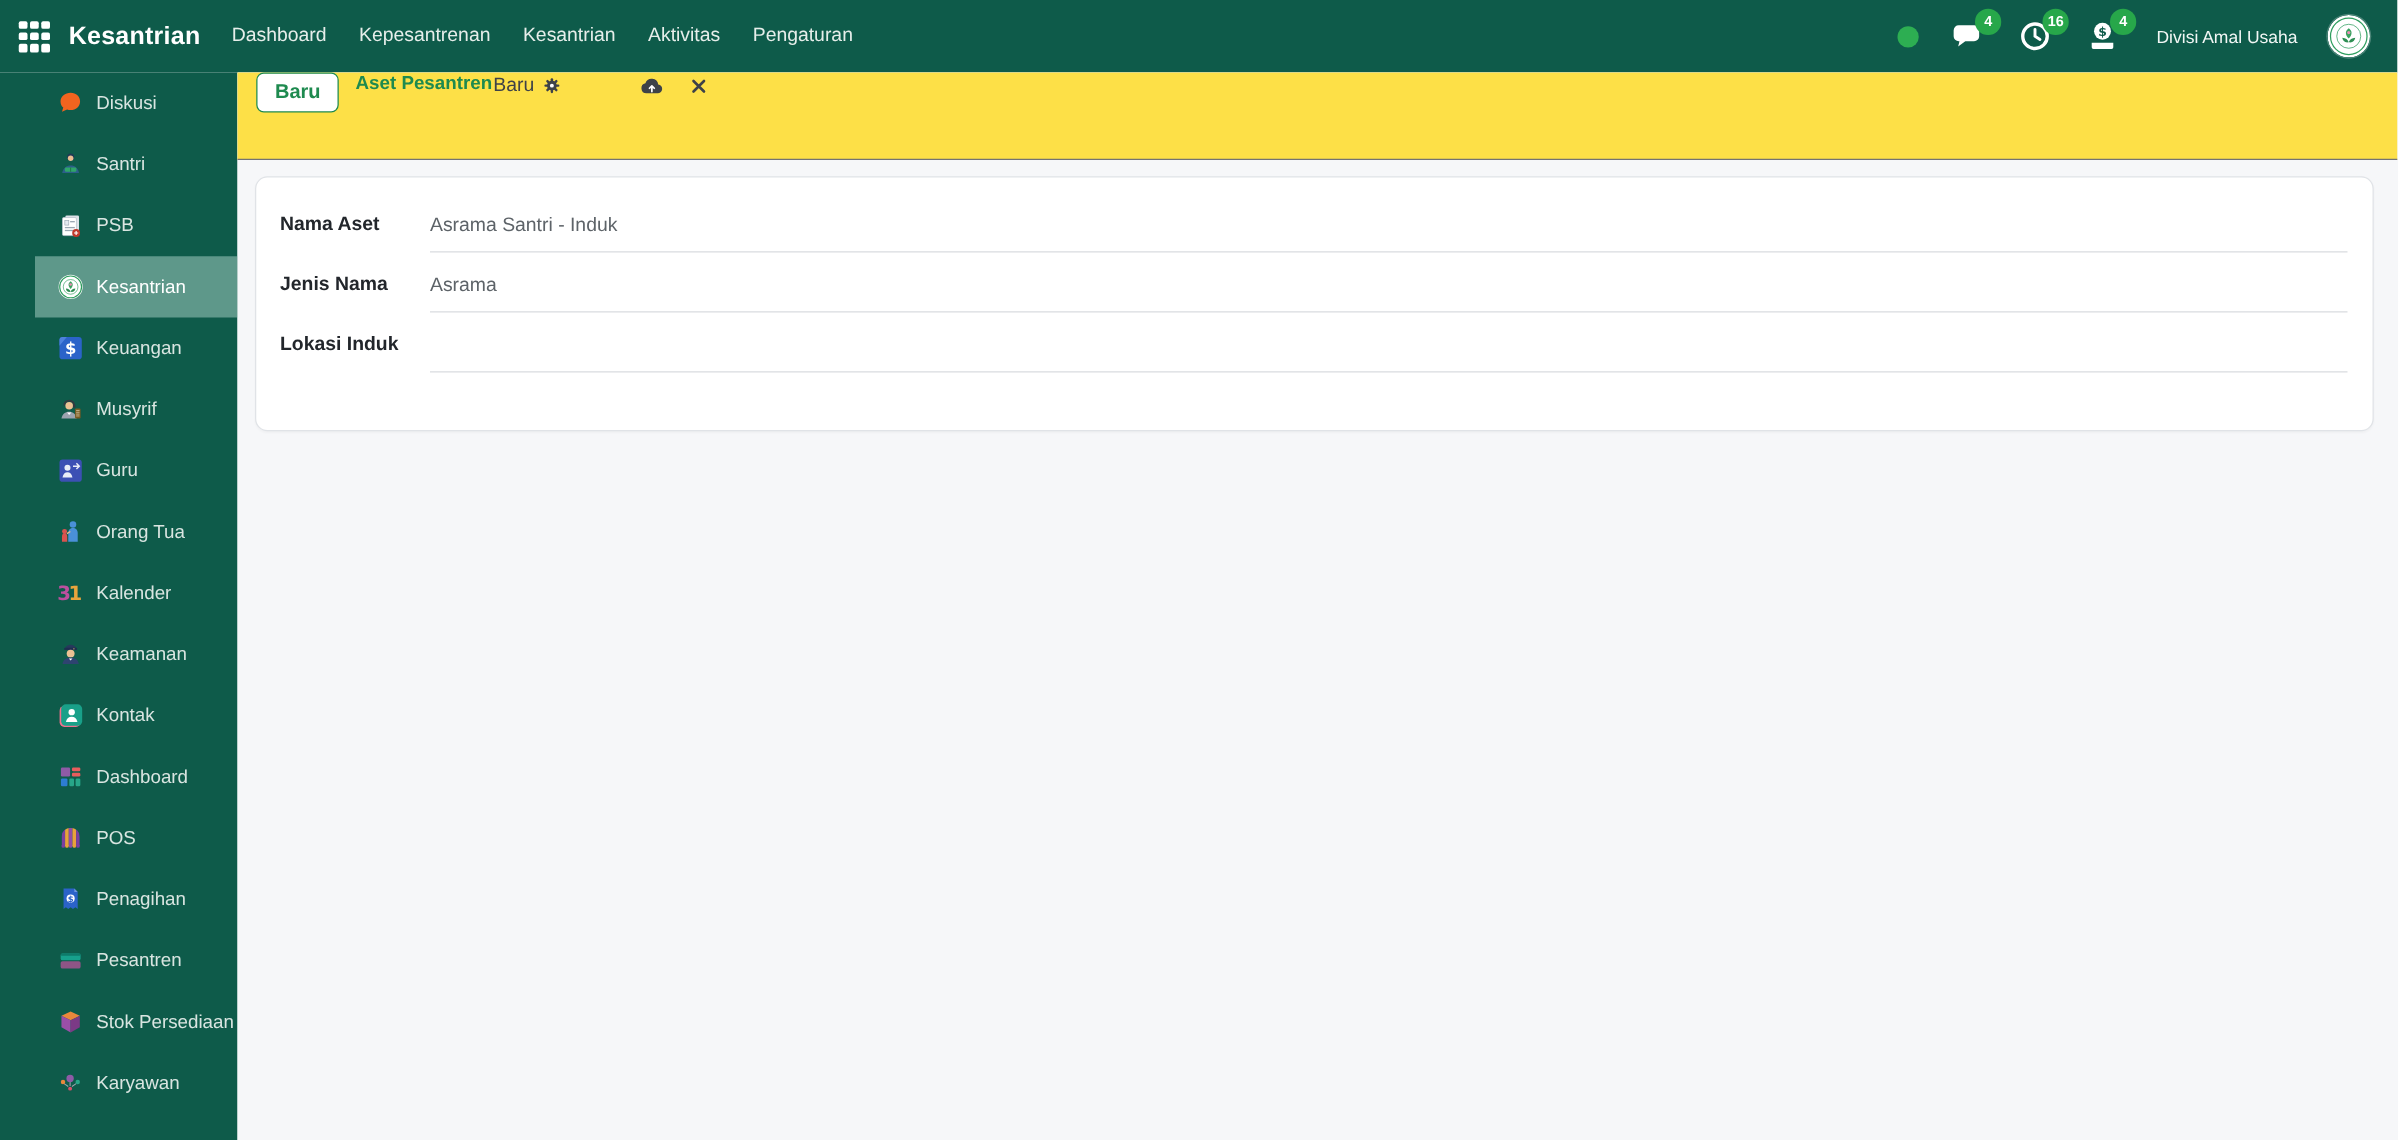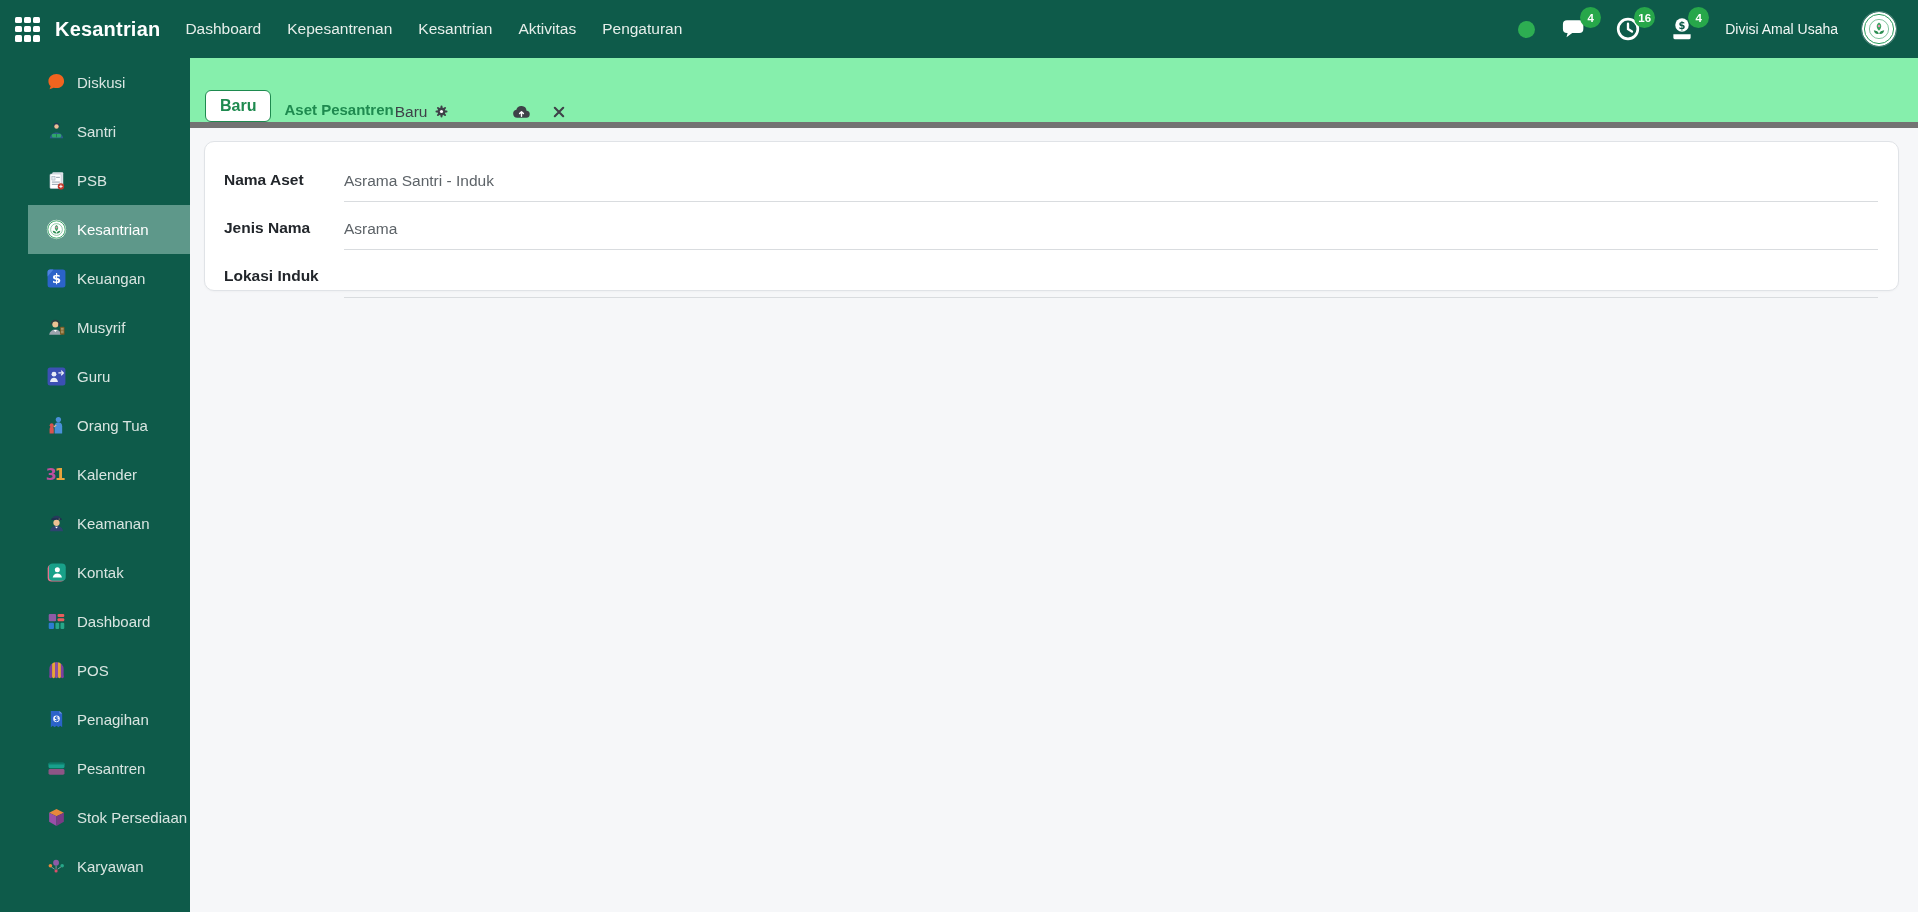--- a/index.html
+++ b/index.html
@@ -39,37 +39,37 @@
   .sidebar{width:190px; background:var(--teal); flex:none; overflow:hidden;padding-left:28px;}
   .side-item{height:49px; display:flex; align-items:center; padding-left:18px; gap:10px;
              color:#D9E5E1; font-size:15px; cursor:pointer; white-space:nowrap;}
   .side-item.active{background:var(--teal-active); color:#fff;}
   .side-icon{width:21px; height:21px; flex:none; display:flex;}
   .side-icon svg{width:21px; height:21px;}
 
   .main{flex:1; display:flex; flex-direction:column; background:var(--bg);}
 
   
-  .control-panel{height:70px; background:#86efac; border-bottom:6px solid #737373;
-                 display:flex; align-items:flex-end; padding:0 20px 0 15px; flex:none;}
+  .control-panel{height:70px; background:#fde047; border-bottom:1px solid #737373;
+                 display:flex; align-items:flex-start; padding:0 20px 0 15px; flex:none;}
   .btn-new{background:#fff; border:1px solid var(--accent); color:var(--accent);
            font-family:inherit; font-size:16px; font-weight:bold; border-radius:6px;
            padding:6px 14px; cursor:pointer;}
   .bc-block{margin-left:13px; display:flex; flex-direction:row; justify-content:center; gap:1px;}
   .bc-parent{color:var(--accent); font-size:15px; font-weight:bold; text-decoration:none; cursor:pointer;}
   .bc-row{display:flex; align-items:center;}
   .bc-current{color:#3E4248; font-size:15.5px;}
   .cp-icon{display:flex; align-items:center; cursor:pointer;}
   .cp-icon.gear{margin-left:7px;} .cp-icon.gear svg{width:15px; height:15px;}
   .cp-icon.cloud{margin-left:62px;} .cp-icon.cloud svg{width:21px; height:21px;}
   .cp-icon.discard{margin-left:20px;} .cp-icon.discard svg{width:14px; height:14px;}
 
   
   .form-card{margin:13px 19px 0 14px; background:#fff; border:1px solid #E0E3E7;
-             border-radius:10px; height:150px; padding:14px 20px 0 19px;
+             border-radius:10px; height:204px; padding:14px 20px 0 19px;
              box-shadow:0 1px 2px rgba(0,0,0,.03);}
   .form-row{display:grid; grid-template-columns:120px 1fr; height:48px; align-items:center;}
   .f-label{font-size:15.5px; font-weight:bold; color:#22262B;}
   .f-value{align-self:end; height:40px; margin-bottom:2px; border-bottom:1px solid #D9DCDF;
            display:flex; align-items:center; cursor:text;}
   .f-text{font-size:15.5px; color:#5D6368; min-height:19px;}
 </style>
 </head>
 <body>
 

